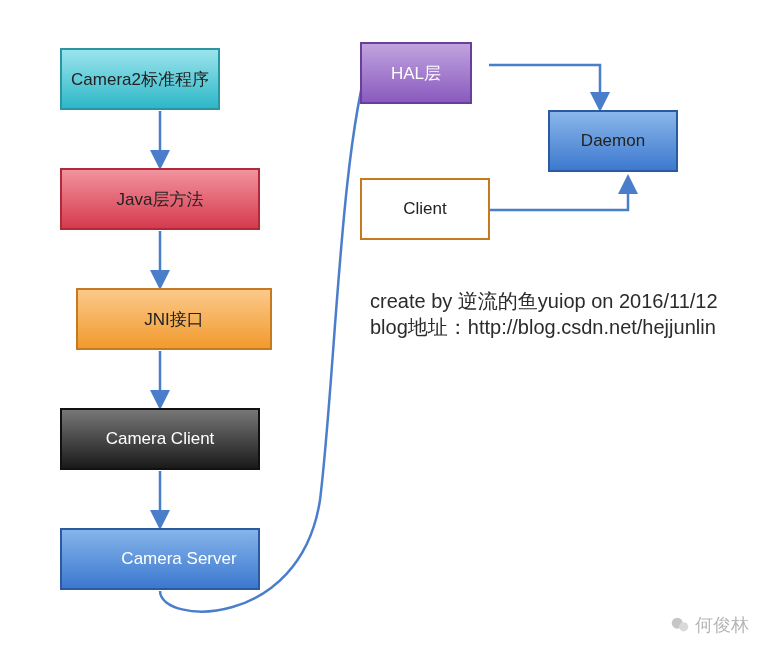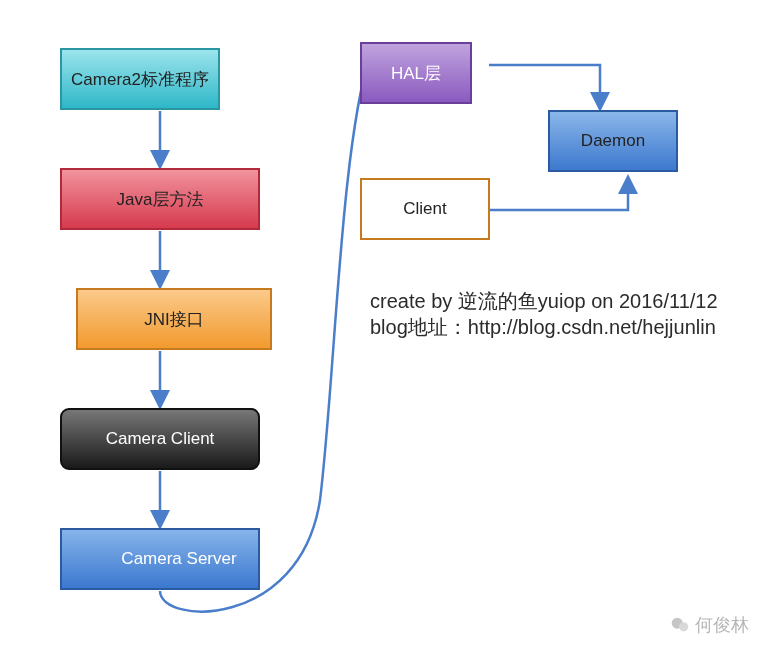--- a/index.html
+++ b/index.html
@@ -40,21 +40,21 @@
   }
   .wm-icon {
     width: 22px;
     height: 22px;
     opacity: 0.55;
   }
   
   .g-cyan   { background: linear-gradient(#9be4ec,#2eb7c8); border-color:#2a96a4; }
   .g-red    { background: linear-gradient(#f1939d,#d63a4e); border-color:#b12a3c;text-align:right; }
   .g-orange { background: linear-gradient(#fbc98a,#f29a2e); border-color:#c67a1f; }
-  .g-black  { background: linear-gradient(#777,#1a1a1a); border-color:#111; color:#fff;border-radius:9px; }
+  .g-black  { background: linear-gradient(#777,#1a1a1a); border-color:#111; color:#fff; }
   .g-blue   { background: linear-gradient(#86b4ea,#3b78cf); border-color:#2a5aa0; color:#fff; }
   .g-purple { background: linear-gradient(#c0a3de,#8a5abf); border-color:#6a3f9a; color:#fff; }
   .g-blue2  { background: linear-gradient(#8ab6e9,#3d79cf); border-color:#2a5aa0; }
   .g-white  { background:#fff; border-color:#c67a1f; }
 </style>
 </head>
 <body>
 
 <svg width="779" height="652" style="position:absolute;left:0;top:0;">
   <defs>

